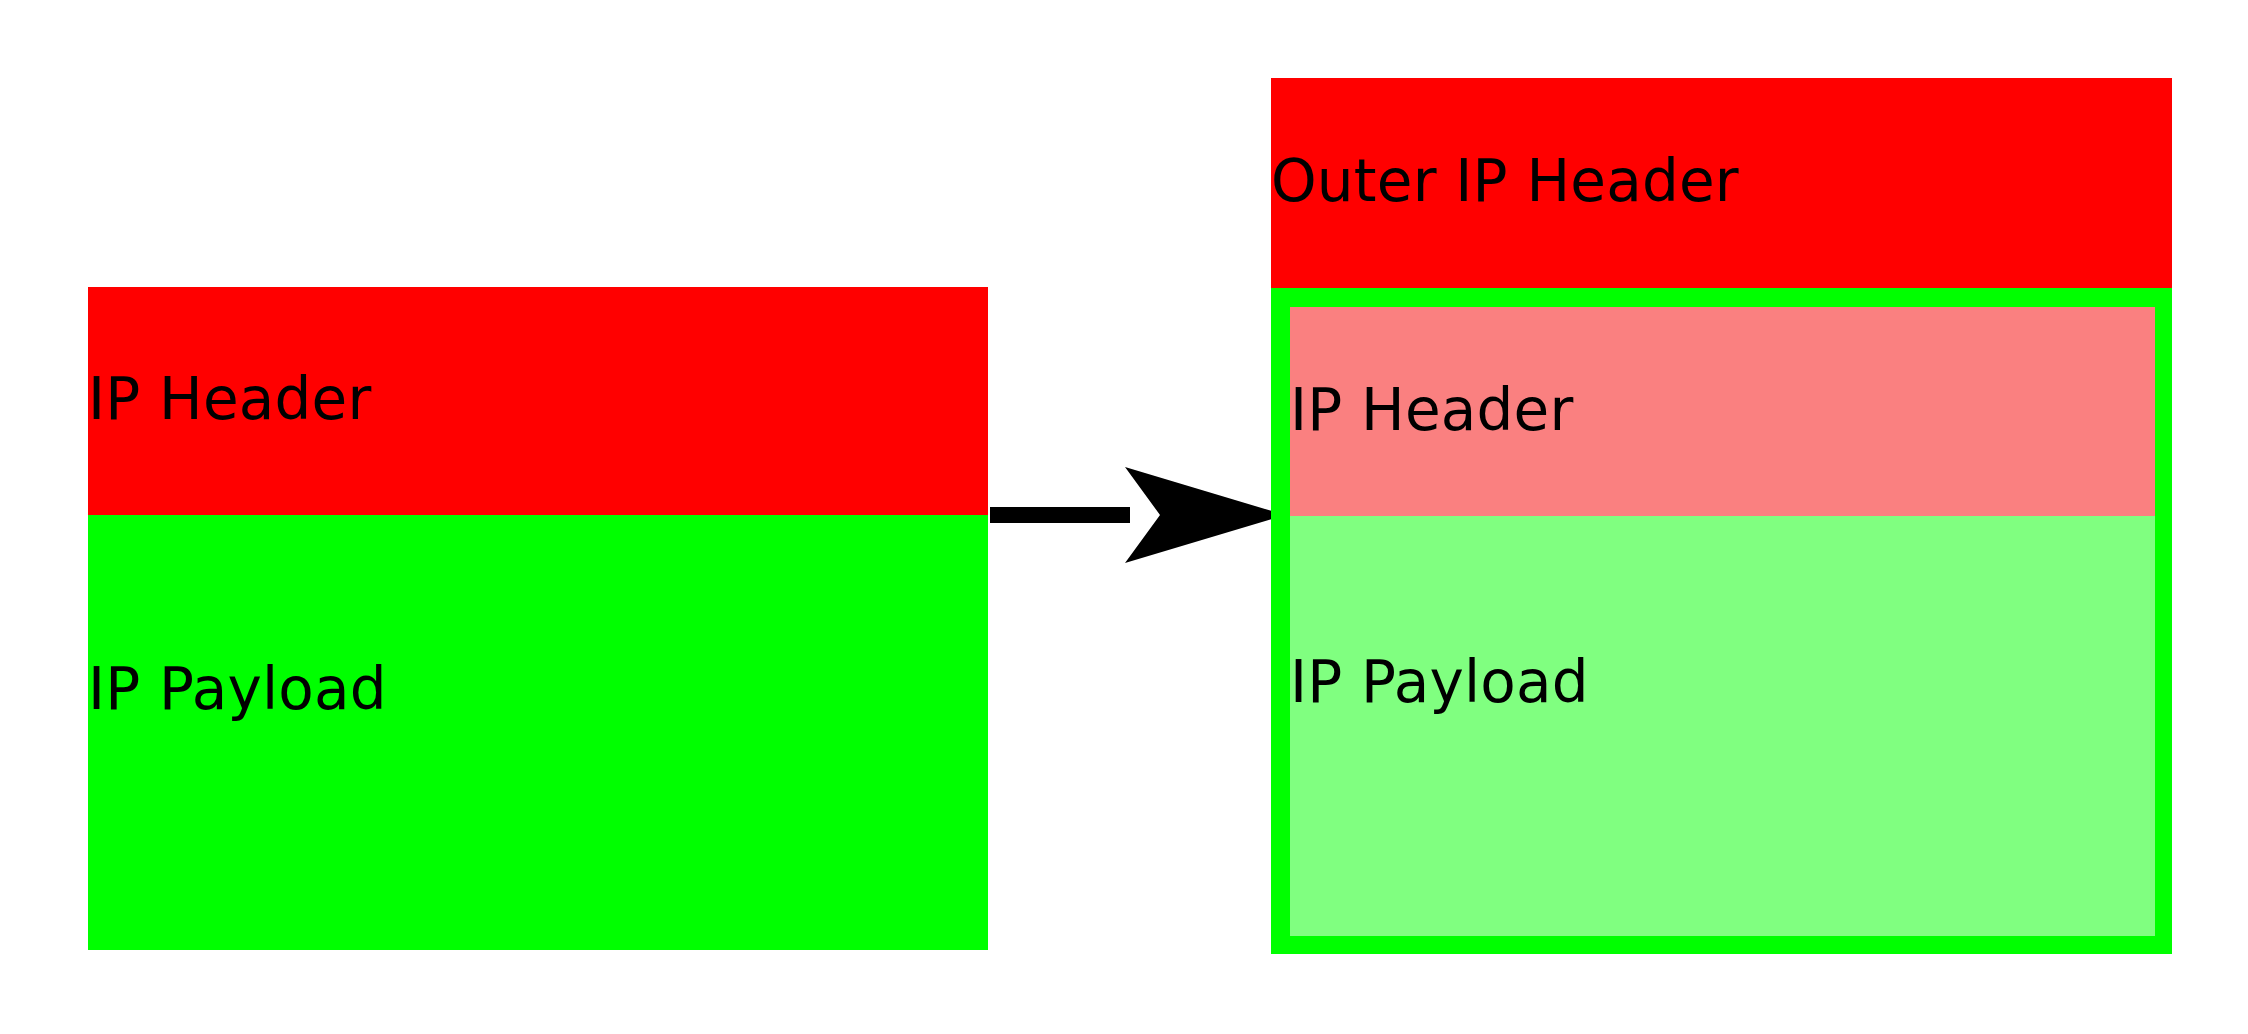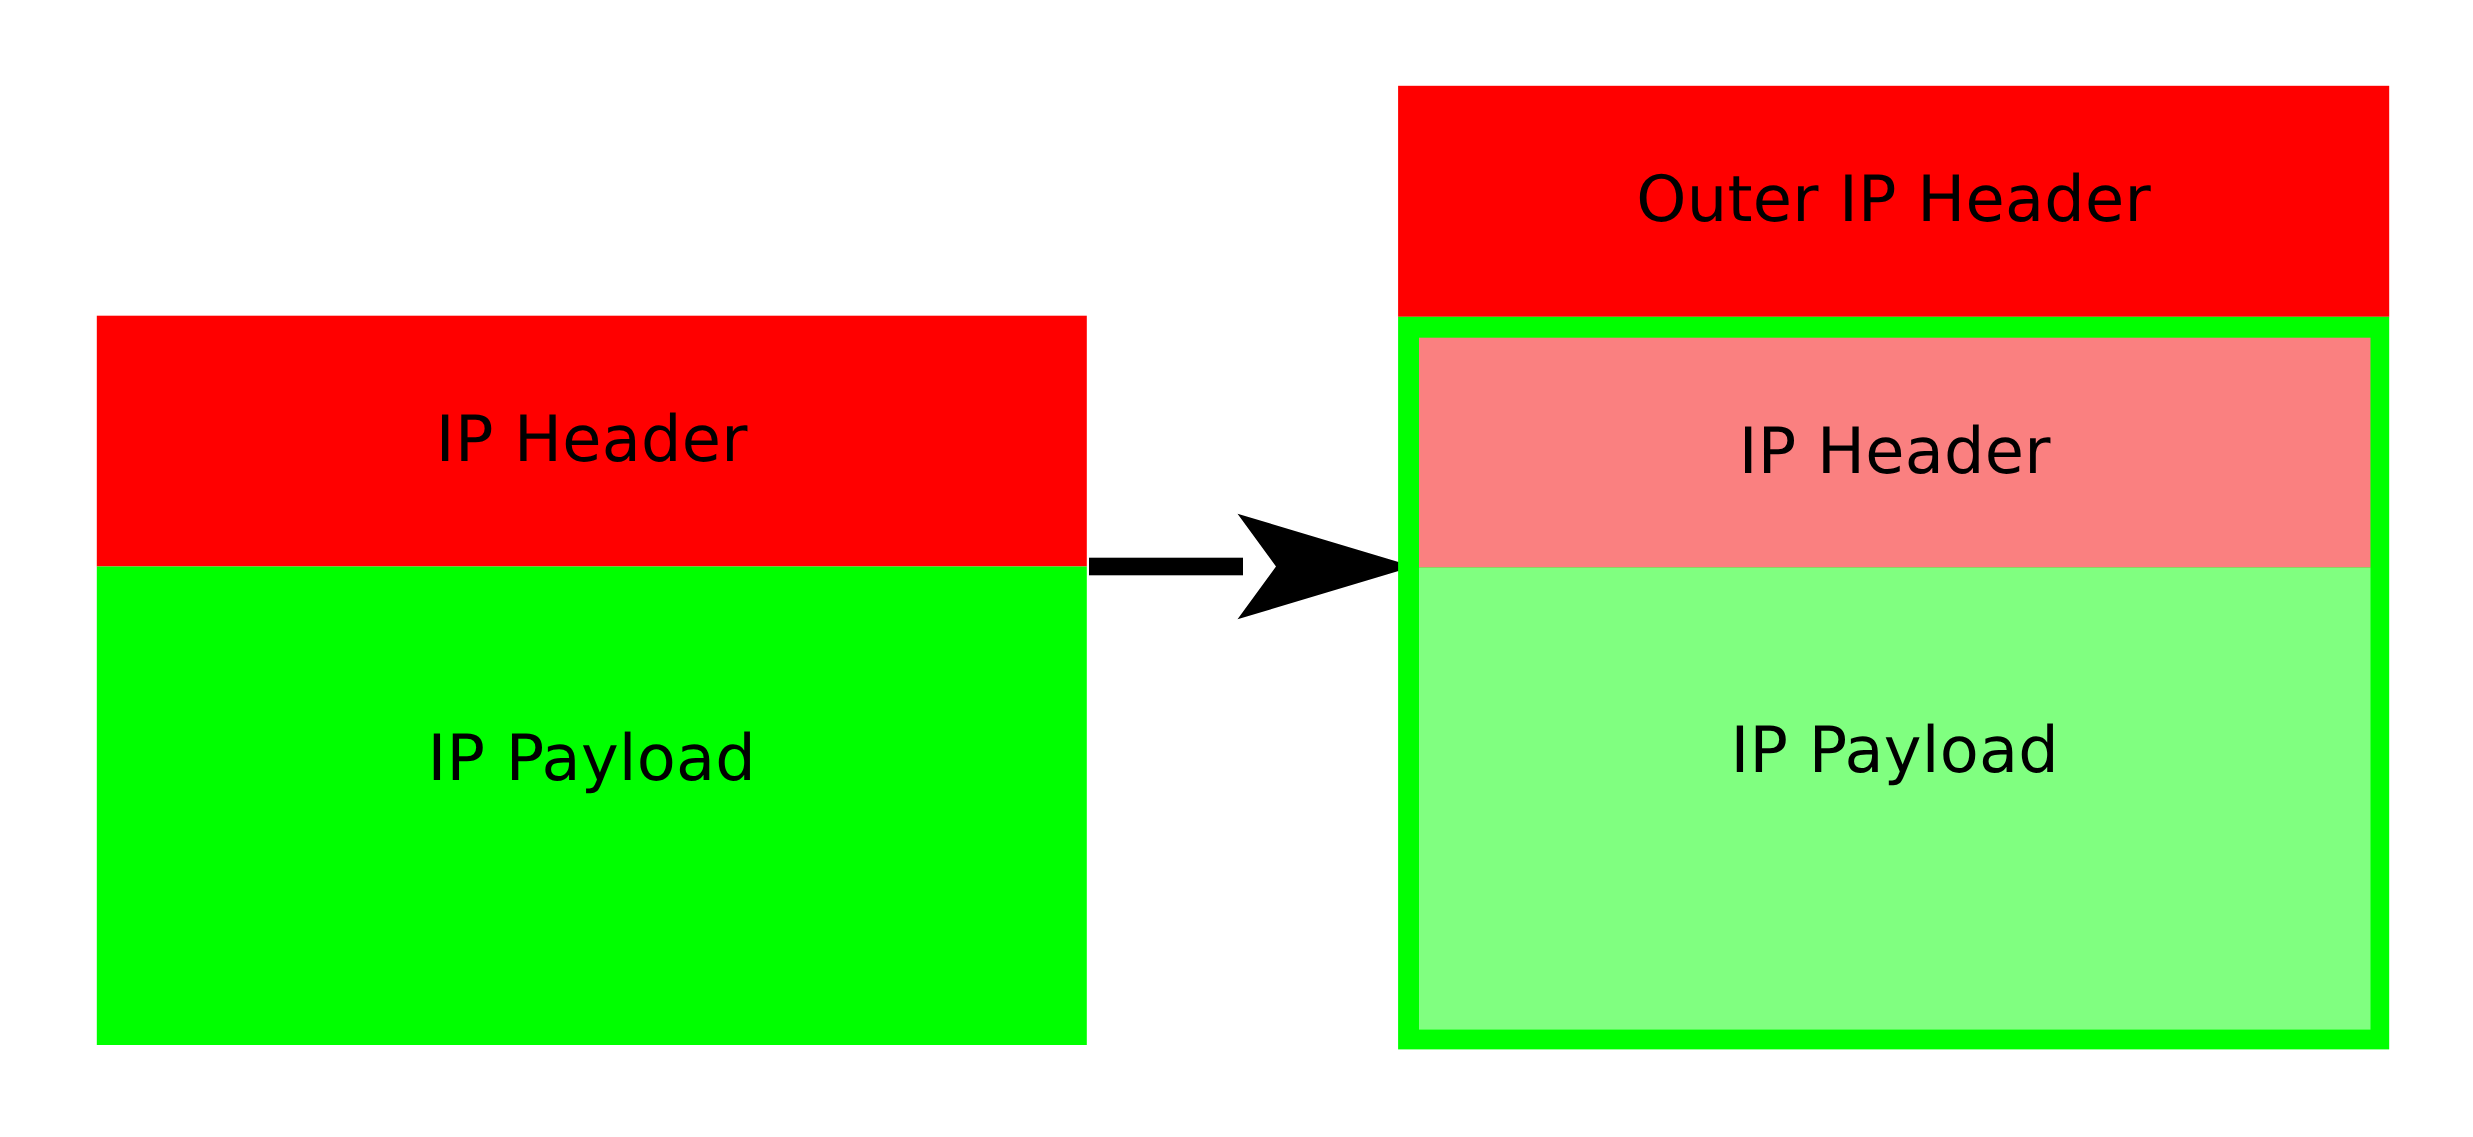--- a/index.html
+++ b/index.html
@@ -16,21 +16,21 @@
     overflow: hidden;
     font-family: "DejaVu Sans", "Liberation Sans", sans-serif;
   }
 
   
   .block {
     position: absolute;
     box-sizing: border-box;
     display: flex;
     align-items: center;
-    justify-content: center;
+    justify-content: flex-start;
     color: #000000;
     font-size: 58px;
     line-height: 1;
     font-weight: 400;
     white-space: nowrap;
     letter-spacing: 0.2px;
   }
   .label {
     pointer-events: none;
   }

